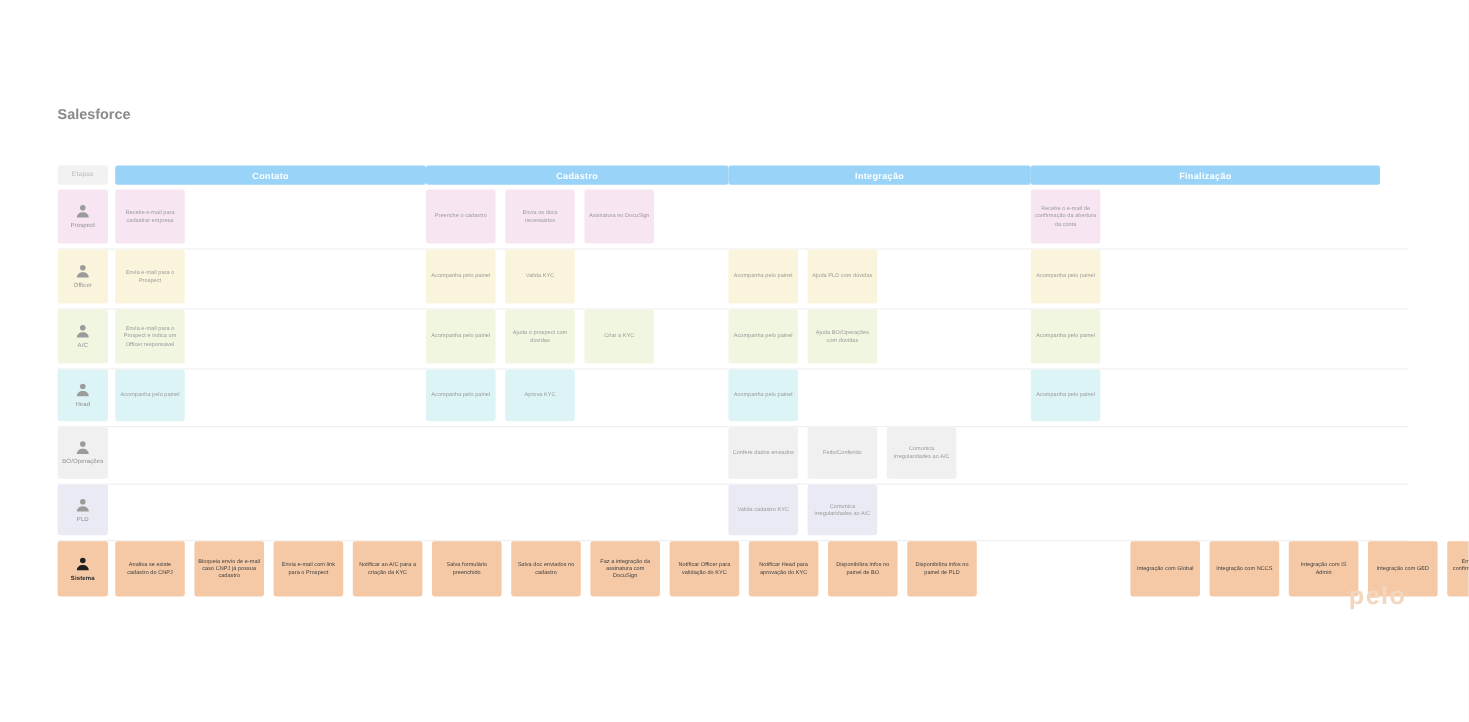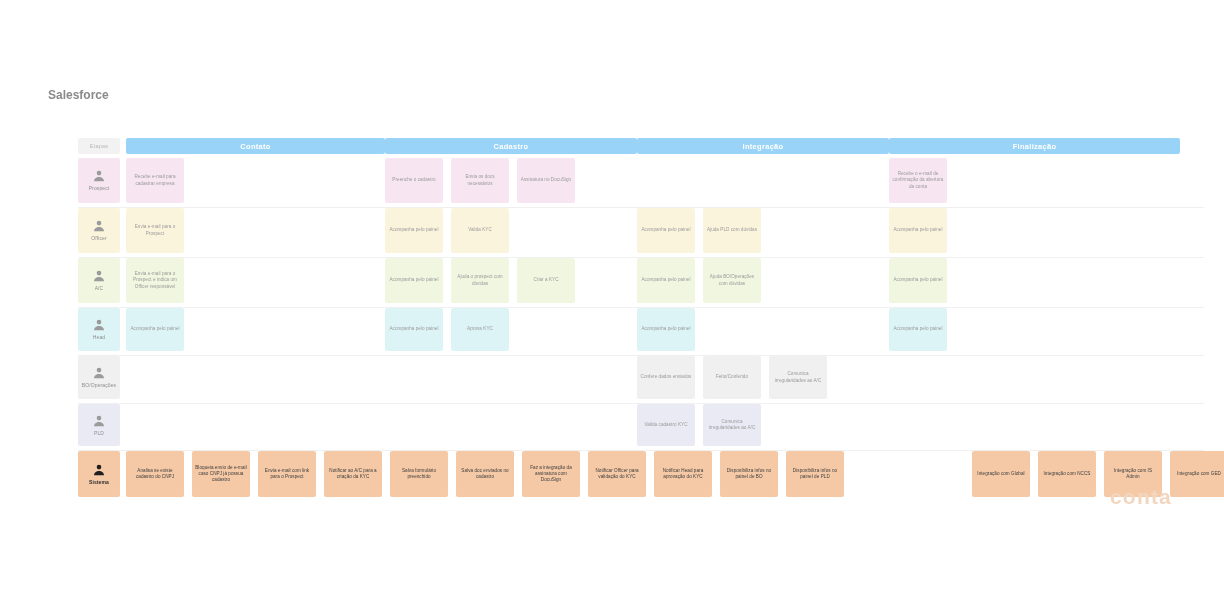--- a/index.html
+++ b/index.html
@@ -41,21 +41,20 @@
     margin: 2px 0 0 0;
     font-weight: bold;
   }
 
   
   #grid {
     position: absolute;
     left: 48px;
     top: 138px;
     width: 1126px;
-    margin-left: 30px;
   }
 
   .grid-row {
     display: flex;
     align-items: stretch;
     position: relative;
   }
 
   
   #stage-row {
@@ -393,15 +392,15 @@
               <div class="card">Integração com IS Admin</div>
               <div class="card">Integração com GED</div>
               <div class="card">Enviar e-mail de confirmação de criação da conta</div>
             </div>
           </div>
         </div>
       </div>
 
   </div>
 
-  <div id="miro-logo">conta</div>
+  <div id="miro-logo">pelo</div>
 
 </div>
 
 </body></html>

